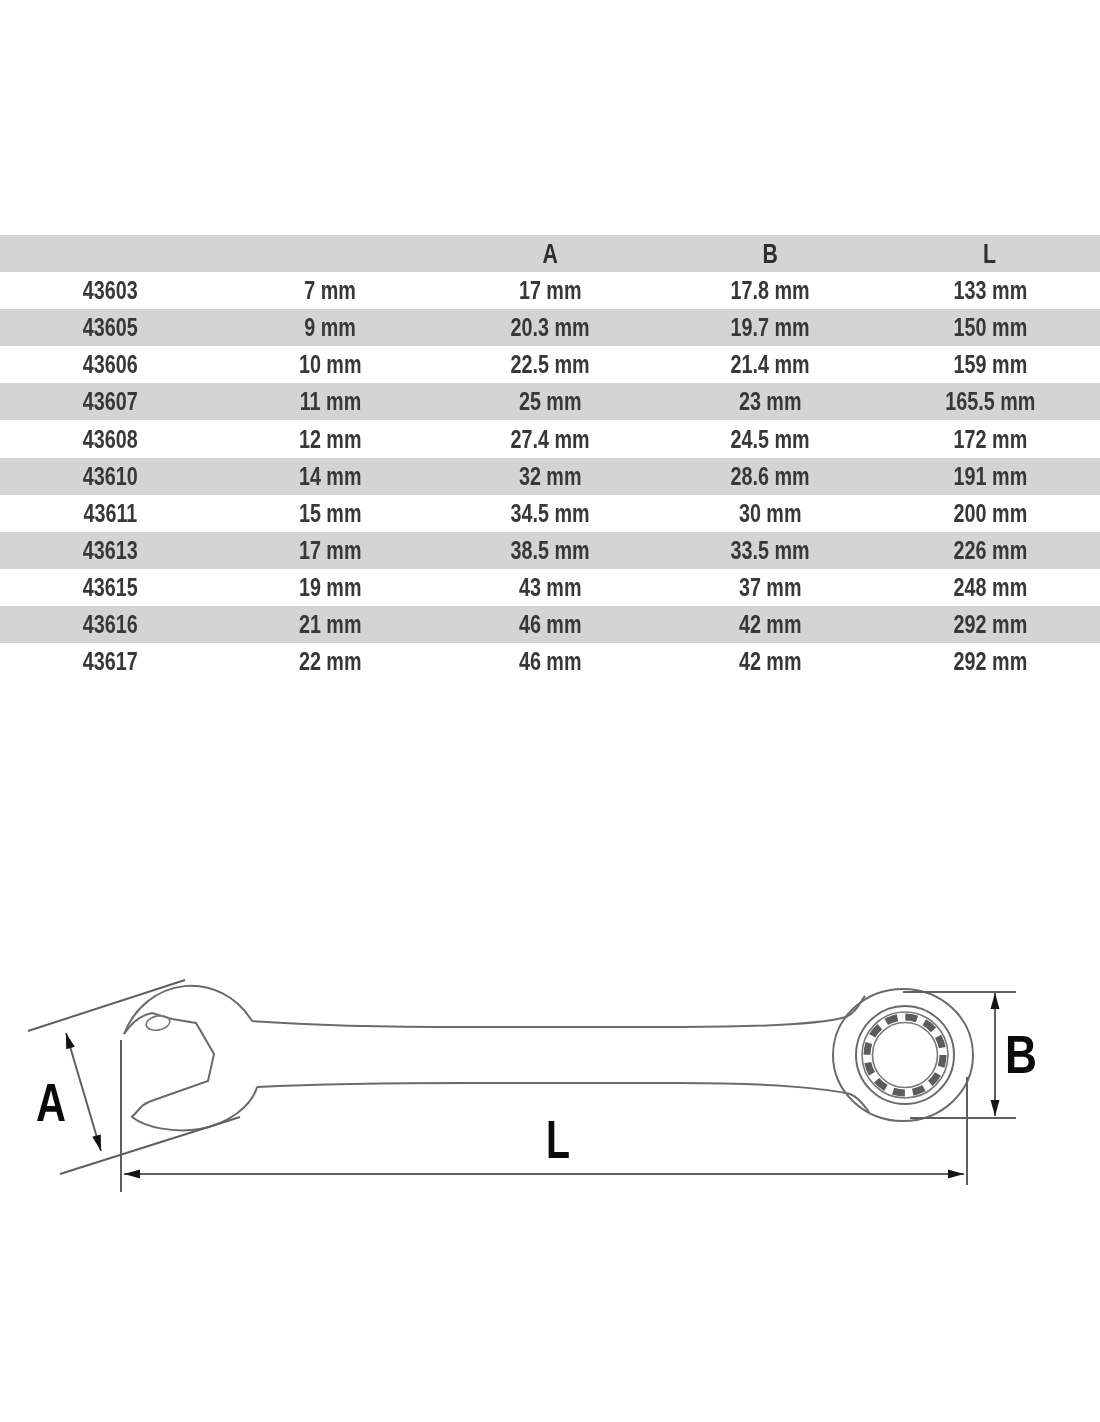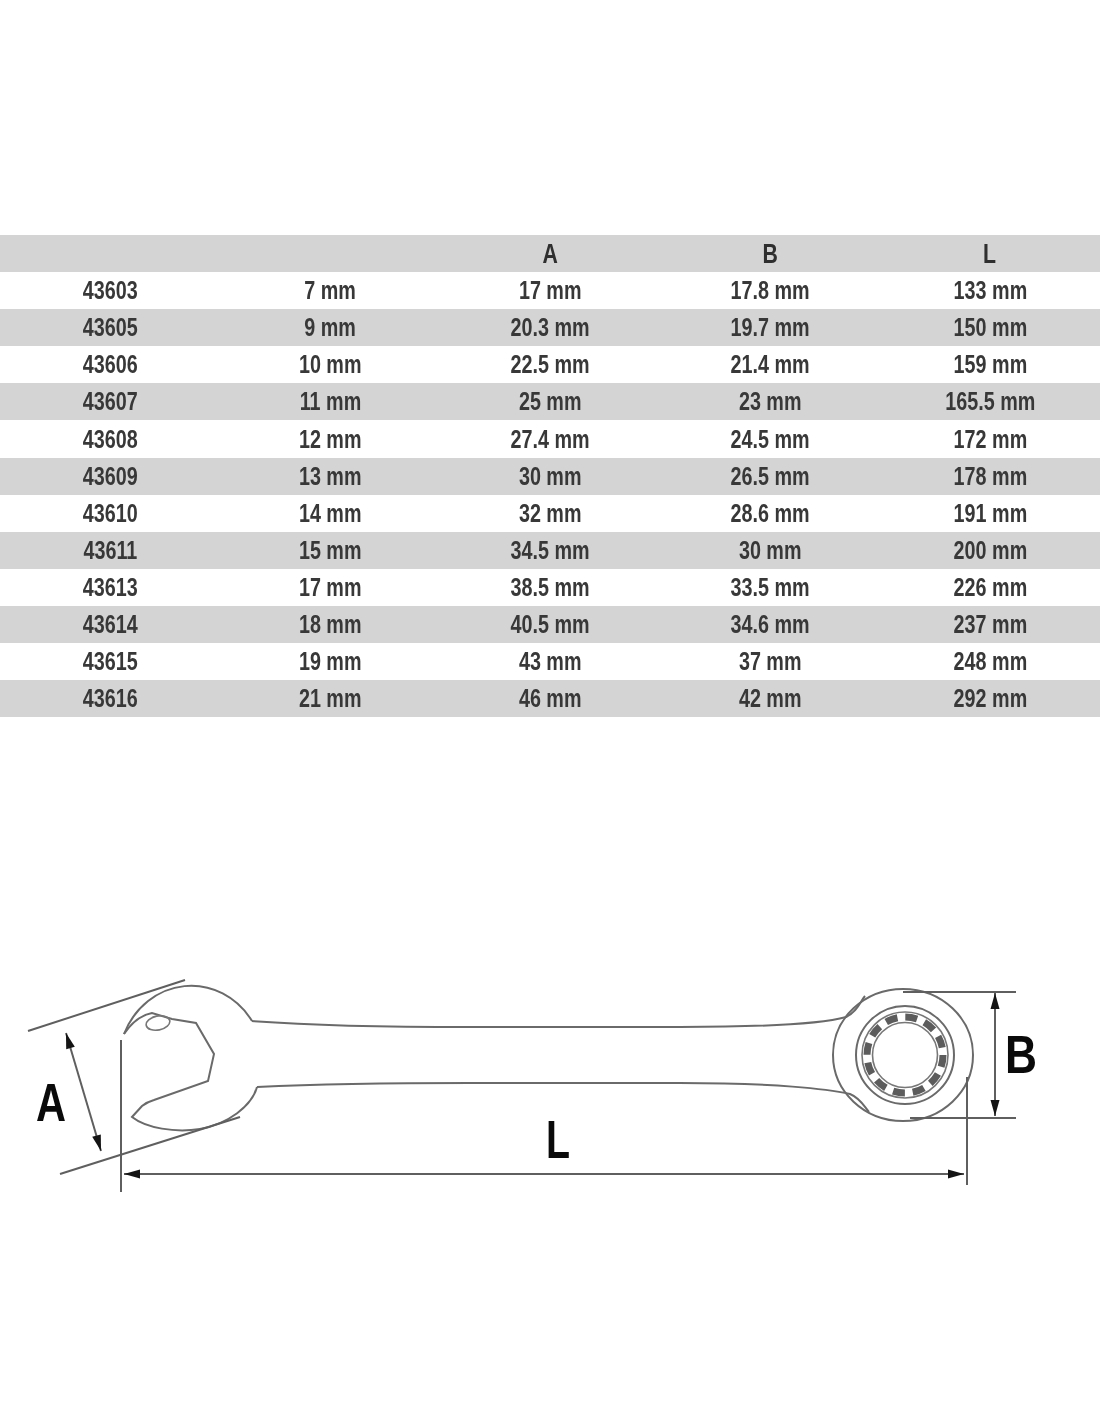--- a/index.html
+++ b/index.html
@@ -91,27 +91,20 @@
           <td><span class="cnd">165.5 mm</span></td>
         </tr>
         <tr>
           <td><span class="cnd">43608</span></td>
           <td><span class="cnd">12 mm</span></td>
           <td><span class="cnd">27.4 mm</span></td>
           <td><span class="cnd">24.5 mm</span></td>
           <td><span class="cnd">172 mm</span></td>
         </tr>
         <tr>
-          <td><span class="cnd">43609</span></td>
-          <td><span class="cnd">13 mm</span></td>
-          <td><span class="cnd">30 mm</span></td>
-          <td><span class="cnd">26.5 mm</span></td>
-          <td><span class="cnd">178 mm</span></td>
-        </tr>
-        <tr>
           <td><span class="cnd">43610</span></td>
           <td><span class="cnd">14 mm</span></td>
           <td><span class="cnd">32 mm</span></td>
           <td><span class="cnd">28.6 mm</span></td>
           <td><span class="cnd">191 mm</span></td>
         </tr>
         <tr>
           <td><span class="cnd">43611</span></td>
           <td><span class="cnd">15 mm</span></td>
           <td><span class="cnd">34.5 mm</span></td>
@@ -119,36 +112,36 @@
           <td><span class="cnd">200 mm</span></td>
         </tr>
         <tr>
           <td><span class="cnd">43613</span></td>
           <td><span class="cnd">17 mm</span></td>
           <td><span class="cnd">38.5 mm</span></td>
           <td><span class="cnd">33.5 mm</span></td>
           <td><span class="cnd">226 mm</span></td>
         </tr>
         <tr>
-          <td><span class="cnd">43614</span></td>
-          <td><span class="cnd">18 mm</span></td>
-          <td><span class="cnd">40.5 mm</span></td>
-          <td><span class="cnd">34.6 mm</span></td>
-          <td><span class="cnd">237 mm</span></td>
-        </tr>
-        <tr>
           <td><span class="cnd">43615</span></td>
           <td><span class="cnd">19 mm</span></td>
           <td><span class="cnd">43 mm</span></td>
           <td><span class="cnd">37 mm</span></td>
           <td><span class="cnd">248 mm</span></td>
         </tr>
         <tr>
           <td><span class="cnd">43616</span></td>
           <td><span class="cnd">21 mm</span></td>
+          <td><span class="cnd">46 mm</span></td>
+          <td><span class="cnd">42 mm</span></td>
+          <td><span class="cnd">292 mm</span></td>
+        </tr>
+        <tr>
+          <td><span class="cnd">43617</span></td>
+          <td><span class="cnd">22 mm</span></td>
           <td><span class="cnd">46 mm</span></td>
           <td><span class="cnd">42 mm</span></td>
           <td><span class="cnd">292 mm</span></td>
         </tr>
       </tbody>
   </table>
 
   <svg class="diagram" viewBox="0 950 1100 280">
 
     <path class="wrench" d="M 252,1021 A 73 79 0 0 0 124,1034"></path>

